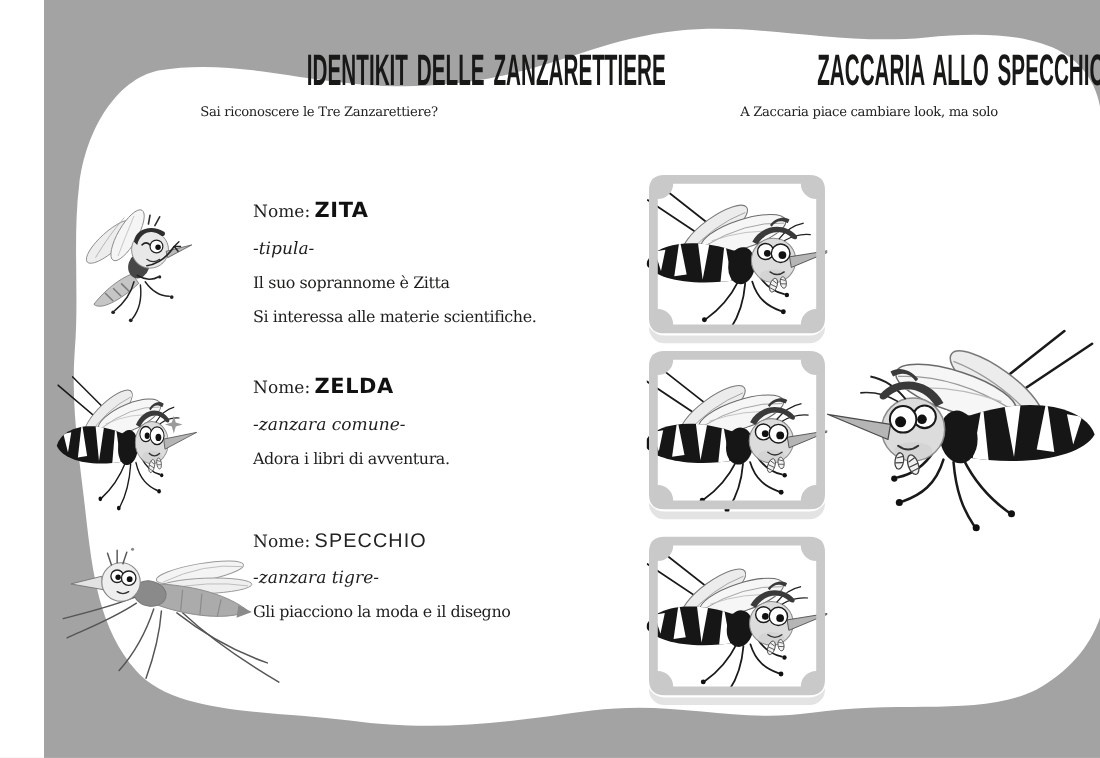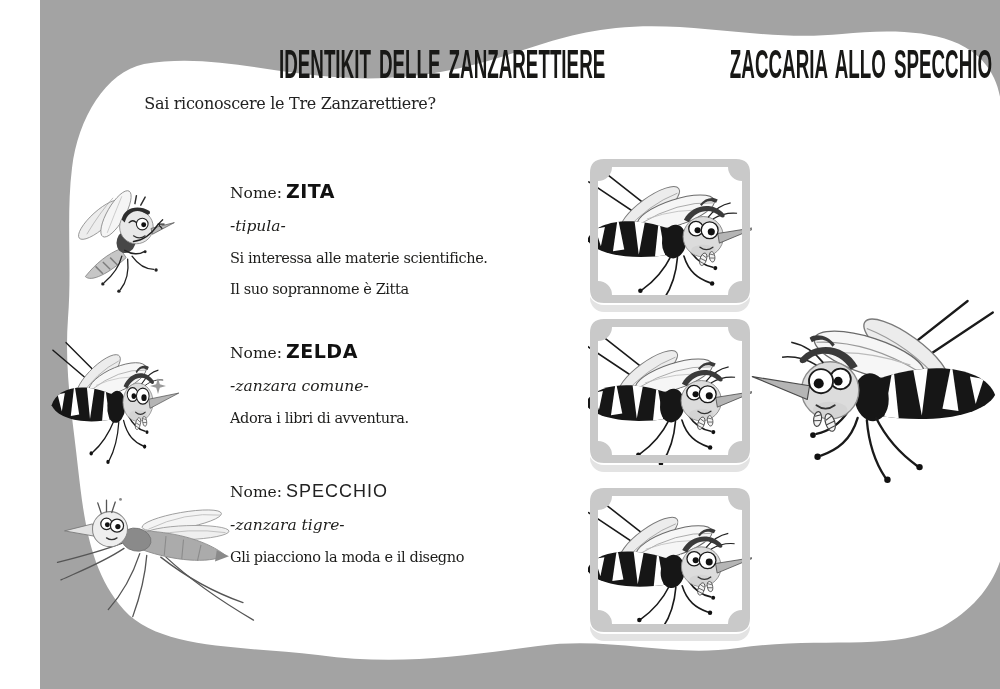--- a/index.html
+++ b/index.html
@@ -13,21 +13,21 @@
   
   .title-wrap { position:absolute; z-index:2; text-align:center; }
   .hand-title {
     font-family:"Liberation Sans", sans-serif;
     font-weight:700; font-size:40px; line-height:1;
     display:inline-block; transform:scaleX(0.47); transform-origin:center;
     white-space:nowrap; word-spacing:6px; color:#181816;
   }
   .sub {
     position:absolute; z-index:2; text-align:center; margin:0;
-    font-size:16px; letter-spacing:-0.3px; color:#222;
+    font-size:12px; letter-spacing:-0.3px; color:#222;
   }
   .sub.bold { font-weight:700; font-size:16px; }
 
   
   .identikit { position:absolute; left:190px; width:290px; text-align:left; z-index:2; }
   .identikit p { margin:0; line-height:1.25; }
   .identikit p + p { margin-top:13px; }
   .nome-label { font-size:15.5px; }
   .name-heavy {
     font-family:"DejaVu Sans", sans-serif; font-weight:700;
@@ -187,22 +187,22 @@
   <div class="title-wrap" style="left:55px; top:44px; width:390px;">
     <span class="hand-title">IDENTIKIT DELLE ZANZARETTIERE</span>
   </div>
   <p class="sub" style="left:55px; top:94px; width:390px;">Sai riconoscere le Tre Zanzarettiere?</p>
 
   <div class="identikit" style="top:180px;">
     <p>
       <span class="nome-label">Nome:</span><span class="name-heavy">ZITA</span>
     </p>
     <p class="species">-tipula-</p>
+    <p class="desc">Il suo soprannome è Zitta</p>
     <p class="desc">Si interessa alle materie scientifiche.</p>
-    <p class="desc">Il suo soprannome è Zitta</p>
   </div>
 
   <div class="identikit" style="top:340px;">
     <p>
       <span class="nome-label">Nome:</span><span class="name-heavy">ZELDA</span>
     </p>
     <p class="species">-zanzara comune-</p>
     <p class="desc">Adora i libri di avventura.</p>
   </div>
 
@@ -226,23 +226,24 @@
   </div>
   <svg class="illu" style="left:110px; top:378px;" width="16" height="16" viewBox="0 0 16 16">
     <path d="M8,0 L9.8,6.2 L16,8 L9.8,9.8 L8,16 L6.2,9.8 L0,8 L6.2,6.2 Z" fill="#9a9a9a"></path>
   </svg>
   <div class="illu" style="left:14px; top:487px; width:210px; height:149px;">
     <svg width="210" height="149" viewBox="0 0 240 170">
         <use href="#sym-tipula"></use>
       </svg>
   </div>
 
-  <div class="title-wrap" style="left:542px; top:44px; width:318px;">
+  <div class="title-wrap" style="left:555px; top:44px; width:318px;">
     <span class="hand-title">ZACCARIA ALLO SPECCHIO</span>
   </div>
+  <p class="sub" style="left:555px; top:94px; width:390px;">A Zaccaria piace cambiare look, ma solo</p>
 
   <div class="mirror" style="left:548px; top:157px;">
     <svg width="164" height="148" viewBox="0 0 164 148">
       <use href="#sym-tiger" x="-6" y="12" width="178" height="137"></use>
       <path fill="#c9c9c9" fill-rule="evenodd" d="M16,2 H148 Q162,2 162,16 V132 Q162,146 148,146 H16 Q2,146 2,132 V16 Q2,2 16,2 Z
         M24,10 H140 A14,14 0 0 0 154,24 V124 A14,14 0 0 0 140,138 H24 A14,14 0 0 0 10,124 V24 A14,14 0 0 0 24,10 Z"></path>
     </svg>
   </div>
 
   <div class="mirror" style="left:548px; top:317px;">

